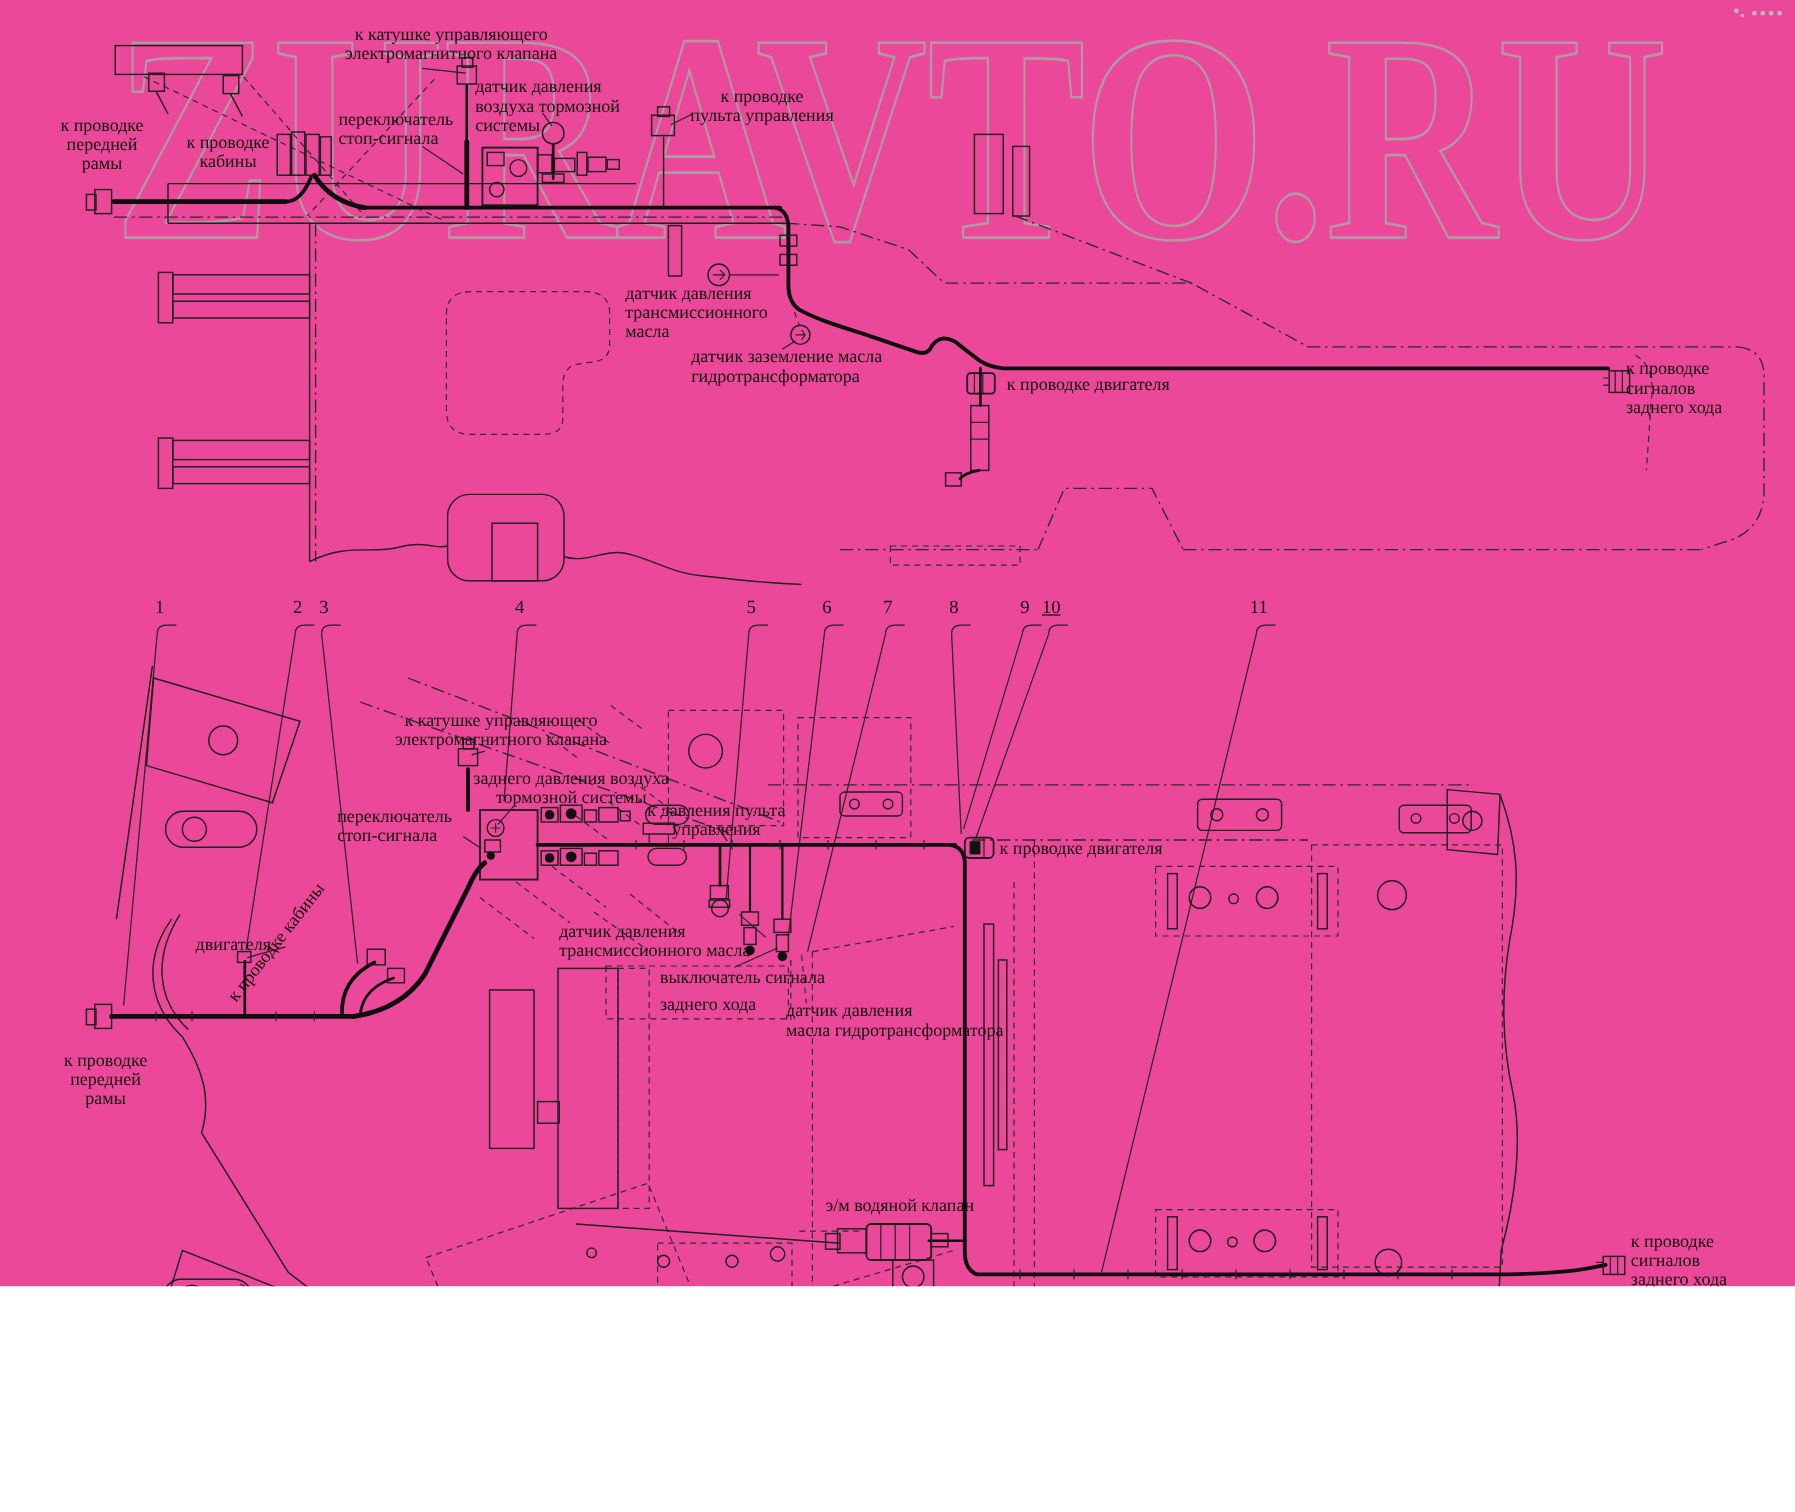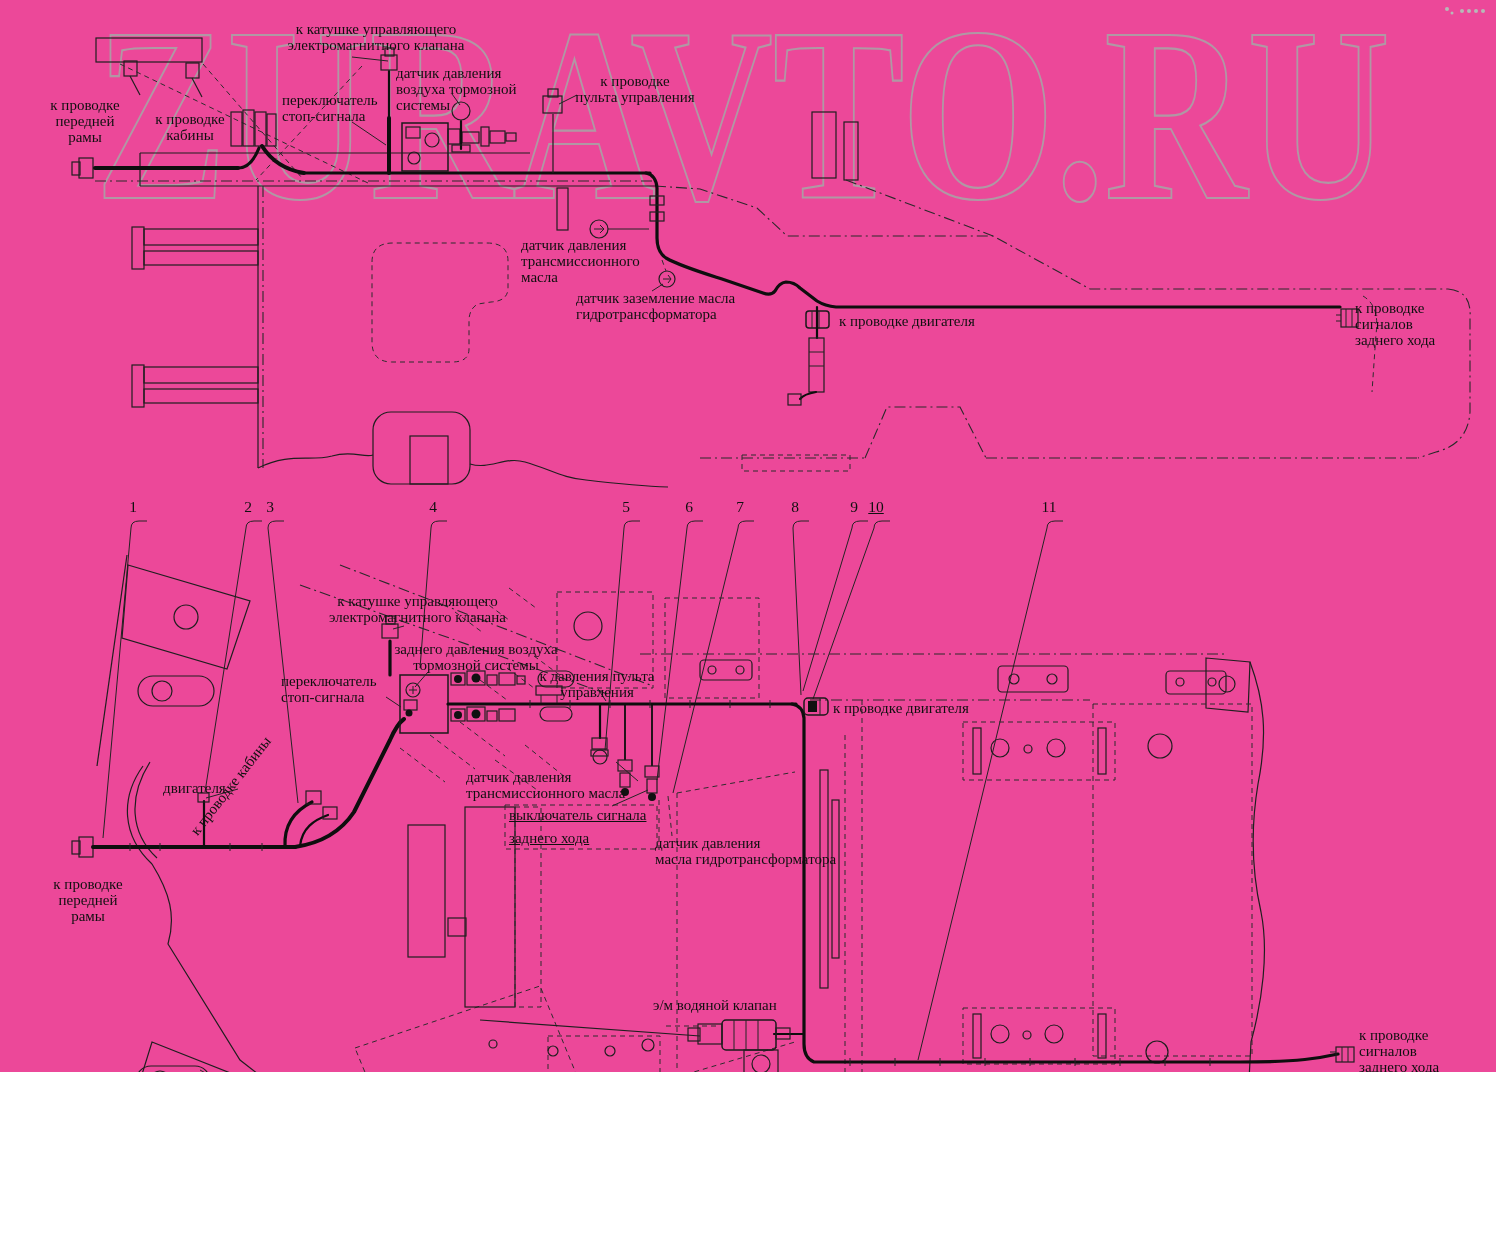--- a/index.html
+++ b/index.html
@@ -367,25 +367,25 @@
 тормозной системы</div>
   <div class="lbl" style="left:281px;top:673px;width:110px;">переключатель
 стоп-сигнала</div>
   <div class="lbl c" style="left:533px;top:668px;width:128px;">к давления пульта
 управления</div>
   <div class="lbl nw" style="left:163px;top:780px;">двигателя</div>
   <div class="lbl nw rot" style="left:200px;top:822px;">к проводке кабины</div>
   <div class="lbl nw" style="left:833px;top:700px;">к проводке двигателя</div>
   <div class="lbl" style="left:466px;top:769px;width:185px;">датчик давления
 трансмиссионного масла</div>
-  <div class="lbl g2" style="left:509px;top:804px;width:160px;text-decoration:underline;">выключатель сигнала
+  <div class="lbl g2" style="left:550px;top:804px;width:160px;">выключатель сигнала
 заднего хода</div>
   <div class="lbl" style="left:655px;top:835px;width:210px;">датчик давления
 масла гидротрансформатора</div>
-  <div class="lbl nw" style="left:653px;top:997px;text-align:center;">э/м водяной клапан</div>
+  <div class="lbl nw" style="left:688px;top:997px;text-align:center;">э/м водяной клапан</div>
   <div class="lbl" style="left:1359px;top:1027px;width:95px;">к проводке
 сигналов
 заднего хода</div>
   <div class="lbl c" style="left:47px;top:876px;width:82px;">к проводке
 передней
 рамы</div>
 </div>
 
 </div>
 

